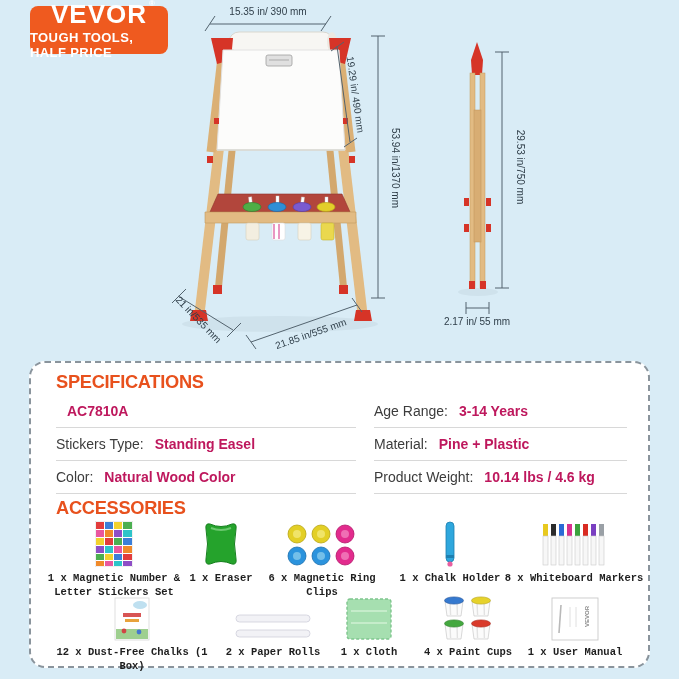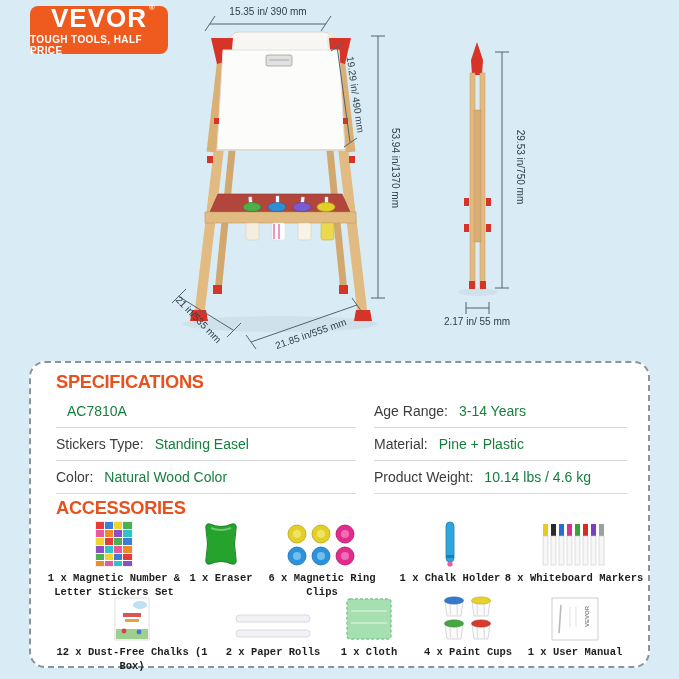--- a/index.html
+++ b/index.html
@@ -9,21 +9,21 @@
     font-family:"Liberation Sans", sans-serif;
   }
   
   .logo{
     position:absolute;left:30px;top:6px;width:138px;height:48px;
     background:#ef5a1f;border-radius:8px;color:#fff;
     display:flex;flex-direction:column;align-items:center;justify-content:center;
   }
   .logo .brand{font-weight:bold;font-size:26px;letter-spacing:1px;line-height:1;position:relative;}
   .logo .reg{font-size:8px;position:absolute;top:-1px;right:-9px;font-weight:bold;}
-  .logo .tagline{font-weight:bold;font-size:10px;letter-spacing:.4px;margin-top:3px;}
+  .logo .tagline{font-weight:bold;font-size:13px;letter-spacing:.4px;margin-top:3px;}
   
   .hero{position:absolute;left:0;top:0;width:679px;height:362px;}
   .dim-text{font-size:10px;fill:#2f3e49;}
   
   .card{
     position:absolute;left:29px;top:361px;width:617px;height:303px;
     background:#ffffff;border:2px dashed #8a949c;border-radius:16px;
   }
   .sec-title{
     position:absolute;left:25px;font-size:19px;font-weight:bold;
@@ -33,21 +33,21 @@
   .acc-title{top:134px;}
   .spec-grid{
     position:absolute;left:25px;top:32px;width:571px;
     display:grid;grid-template-columns:300px 253px;column-gap:18px;
   }
   .spec-cell{
     height:32px;border-bottom:1px solid #d8d8d8;
     display:flex;align-items:center;font-size:14px;color:#3c3c3c;
     white-space:nowrap;
   }
-  .spec-cell .val{font-weight:normal;color:#15803d;margin-left:11px;}
+  .spec-cell .val{font-weight:bold;color:#be185d;margin-left:11px;}
   .acc{position:absolute;display:flex;flex-direction:column;align-items:center;}
   .acc .icon-box{height:46px;display:flex;align-items:flex-end;justify-content:center;}
   .acc .lbl{margin-top:5px;font-weight:bold;font-size:10.5px;line-height:1.3;text-align:center;color:#1e1e1e;font-family:Liberation Mono, monospace;}
 </style>
 </head>
 <body>
 
 <div class="logo">
   <div class="brand"><span>VEVOR</span><span class="reg">®</span></div>
   <div class="tagline">TOUGH TOOLS, HALF PRICE</div>

